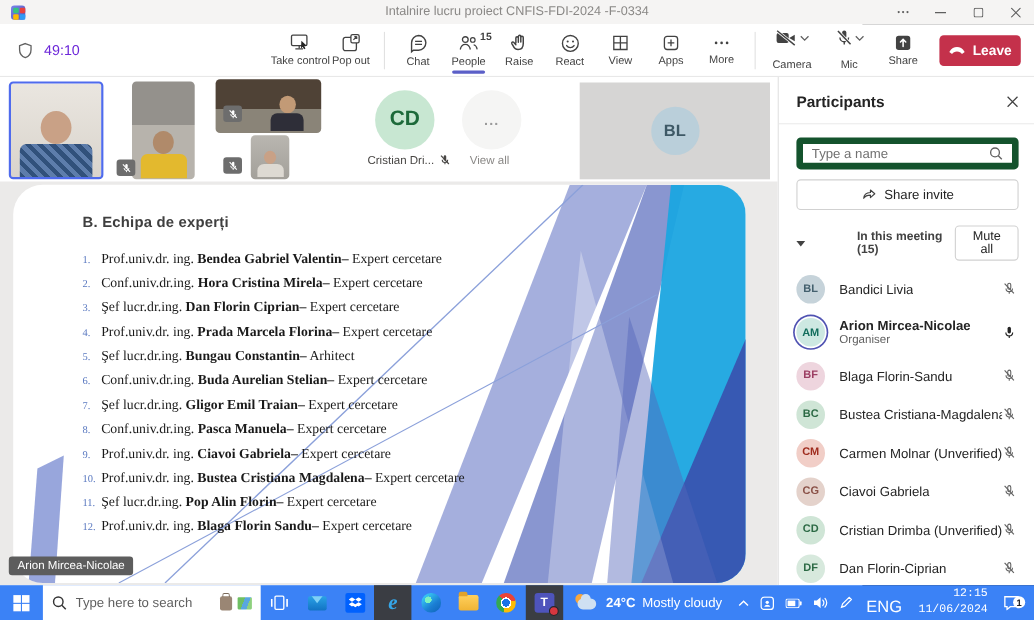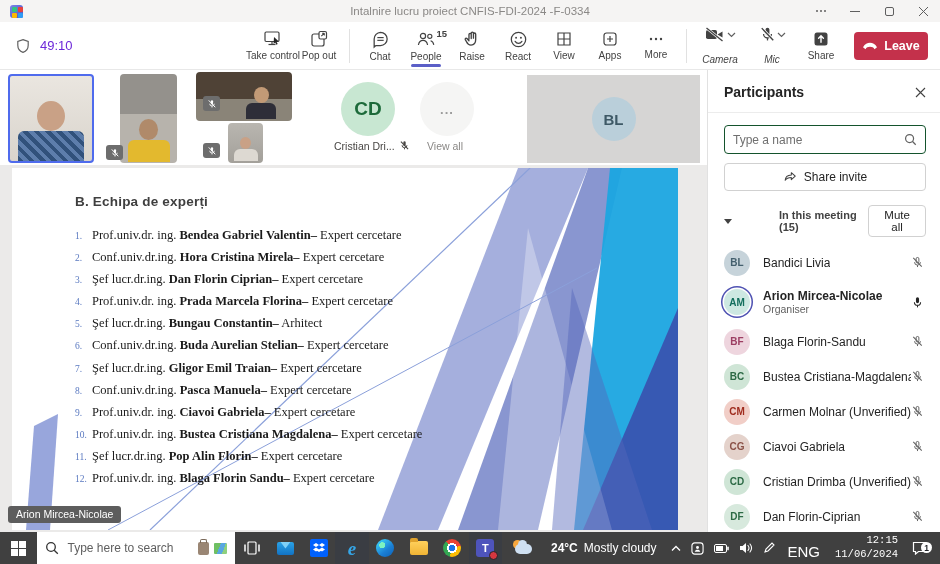--- a/index.html
+++ b/index.html
@@ -30,21 +30,21 @@
   .tool-cluster { margin-left:auto; display:flex; align-items:center; margin-right:12px; }
   .tool-btn { width:46px; height:44px; display:flex; flex-direction:column; align-items:center;
               justify-content:center; gap:2px; position:relative; cursor:pointer; }
   .tool-btn .lbl { font-size:10px; color:#424242; white-space:nowrap; }
   .tool-btn svg { display:block; }
   .tool-btn.active .underline { position:absolute; bottom:1px; left:8px; right:8px; height:3px;
               border-radius:2px; background:#5b5fc7; }
   .count-badge { position:absolute; top:4px; right:2px; font-size:9.5px; font-weight:bold; color:#424242;}
   .v-divider { width:1px; height:34px; background:#e1e1e1; margin:0 7px; }
   .chev { margin-left:1px; }
-  .cam-mic { display:flex; flex-direction:column; align-items:center; width:52px; gap:11px;font-style:italic;}
+  .cam-mic { display:flex; flex-direction:column; align-items:center; width:52px; gap:11px;}
   .cam-mic .iconrow{ display:flex; align-items:center; }
   .leave-btn { margin-left:10px; width:74px; height:28px; border-radius:4px; background:#c4314b;
                color:#fff; display:flex; align-items:center; justify-content:center; gap:6px;
                font-size:12.5px; font-weight:bold; cursor:pointer; }
 
   
   .strip { position:absolute; left:0; top:70px; width:707px; height:95px; background:#fff; }
   .vthumb { position:absolute; border-radius:4px; overflow:hidden; }
   .strip .vthumb{ top:auto; }
   .person { position:absolute; left:50%; transform:translateX(-50%); }
@@ -57,39 +57,39 @@
   .tile-label { position:absolute; font-size:10.5px; color:#484644; display:flex;
                 align-items:flex-start; gap:4px; }
   .bl-tile { position:absolute; left:527px; top:5px; width:173px; height:88px; background:#d6d5d4;
              display:flex; align-items:center; justify-content:center; }
   .bl-circle { width:44px; height:44px; border-radius:50%; background:#bacfda; color:#3e5966;
                font-size:15px; font-weight:bold; display:flex; align-items:center; justify-content:center;}
 
   
   .stage { position:absolute; left:0; top:165px; width:707px; height:367px; background:#ebeae9; }
   .slide { position:absolute; left:12px; top:3px; width:666px; height:362px; background:#fff;
-           overflow:hidden; }
+           overflow:hidden;border-radius:27px; }
   .slide-title { position:absolute; left:63px; top:26px; font-size:13.5px; font-weight:bold;
                  color:#3f3f3f; letter-spacing:.2px; }
   .slide-list { position:absolute; left:63px; top:60px; list-style:none;
                 font-family:"Liberation Serif", serif; }
   .slide-item { height:22.1px; display:flex; align-items:baseline; font-size:12.5px; color:#1a1a1a; }
   .slide-num { width:17px; font-size:9.5px; color:#5a79c0; flex:none; }
   .slide-item b { font-weight:bold; }
   .speaker-tag { position:absolute; left:8px; top:341px; background:#5d5d5d; color:#fff;
                  font-size:10.5px; padding:2px 8px 3px; border-radius:3px; z-index:6;}
 
   
   .panel { position:absolute; left:707px; top:70px; width:233px; height:462px; background:#fff;
            border-left:1px solid #e1e1e1; }
   .panel-head { display:flex; align-items:center; justify-content:space-between;
                 padding:14px 14px 12px 16px; border-bottom:1px solid #ececec;}
   .panel-title { font-size:14px; font-weight:bold; color:#242424; }
   .panel-close { color:#424242; cursor:pointer; display:flex; }
-  .search-box { margin:12px 14px 0 16px; height:29px; border:1px solid #14532d; border-radius:4px;
+  .search-box { margin:12px 14px 0 16px; height:29px; border:6px solid #14532d; border-radius:4px;
                 display:flex; align-items:center; padding:0 8px; background:#fff;}
   .search-box input { border:none; outline:none; flex:1; font-size:12px; color:#242424;
                 font-family:"Liberation Sans",sans-serif;}
   .search-box input::placeholder { color:#707070; }
   .share-invite { margin:9px 14px 0 16px; height:28px; border:1px solid #d1d1d1; border-radius:4px;
                   display:flex; align-items:center; justify-content:center; gap:7px;
                   font-size:12px; color:#242424; cursor:pointer; background:#fff;}
   .section-row { margin:14px 14px 0 16px; display:flex; align-items:center; }
   .caret { width:0; height:0; border-left:4px solid transparent; border-right:4px solid transparent;
            border-top:5px solid #424242; margin-right:7px; }
@@ -105,21 +105,21 @@
   .prow.has-ring .pavatar { box-shadow:0 0 0 1.5px #fff, 0 0 0 3px #4f52b2; }
   .pname-wrap { margin-left:13px; min-width:0; }
   .pname { font-size:12px; color:#242424; white-space:nowrap; overflow:hidden; }
   .prow.has-ring .pname { font-weight:bold; }
   .psub { font-size:10.5px; color:#616161; }
   .pmic { margin-left:auto; display:flex; }
   .prow .mic-on { display:none; } .prow .mic-off { display:block; }
   .prow.is-live .mic-on { display:block; }
 
   
-  .taskbar { position:absolute; left:0; top:532px; width:940px; height:32px; background:#404040;
+  .taskbar { position:absolute; left:0; top:532px; width:940px; height:32px; background:#3b82f6;
              display:flex; align-items:stretch; color:#fff; }
   .tb-btn { display:flex; align-items:center; justify-content:center; cursor:pointer; }
   .start { width:45px; }
   .tsearch { width:198px; background:#fff; display:flex; align-items:center; padding:0 8px; gap:8px;}
   .tsearch input { border:none; outline:none; flex:1; font-size:12px; color:#333; min-width:0;
                    font-family:"Liberation Sans",sans-serif;}
   .tsearch input::placeholder { color:#5f5f5f; }
   .hl-icons { display:flex; gap:5px; align-items:center; }
   .taskview { width:40px; }
   .appbtn { width:40px; position:relative; }
@@ -145,21 +145,21 @@
   .folder-ic::before{content:"";position:absolute;left:0;top:-3px;width:8px;height:4px;
           background:#e0a22b;border-radius:2px 2px 0 0;}
   .chrome-ic{ width:18px;height:18px;border-radius:50%;
       background:radial-gradient(circle,#1a73e8 0 3.5px,#fff 3.5px 5px,transparent 5px),
                  conic-gradient(from -45deg,#ea4335 0 120deg,#fbbc05 120deg 240deg,#34a853 240deg 360deg);}
   .teams-ic{ width:18px;height:18px;border-radius:3px;background:#4e54bc;color:#fff;font-size:11px;
       font-weight:bold;display:flex;align-items:center;justify-content:center;position:relative;}
   .teams-ic .reddot{ position:absolute; right:-4px; bottom:-3px; width:9px;height:9px;
       border-radius:50%; background:#d7373f; border:1.5px solid #24262b;}
   .tray { margin-left:auto; display:flex; align-items:center; }
-  .weather { display:flex; align-items:center; gap:17px; padding:0 10px; }
+  .weather { display:flex; align-items:center; gap:7px; padding:0 10px; }
   .cloudsun{ position:relative; width:22px; height:16px; }
   .cloudsun .sun{ position:absolute; left:1px; top:0; width:9px;height:9px;border-radius:50%;
       background:#f8a73d;}
   .cloudsun .cloud{ position:absolute; left:3px; top:4px; width:17px;height:10px;border-radius:6px;
       background:#cfe0f2;}
   .cloudsun .cloud::before{content:"";position:absolute;left:3px;top:-4px;width:9px;height:9px;
       border-radius:50%;background:#cfe0f2;}
   .weather-text { font-size:12px; white-space:nowrap; }
   .weather-text b { font-weight:bold; margin-right:6px; }
   .tray-ic { padding:0 5px; display:flex; align-items:center; }

